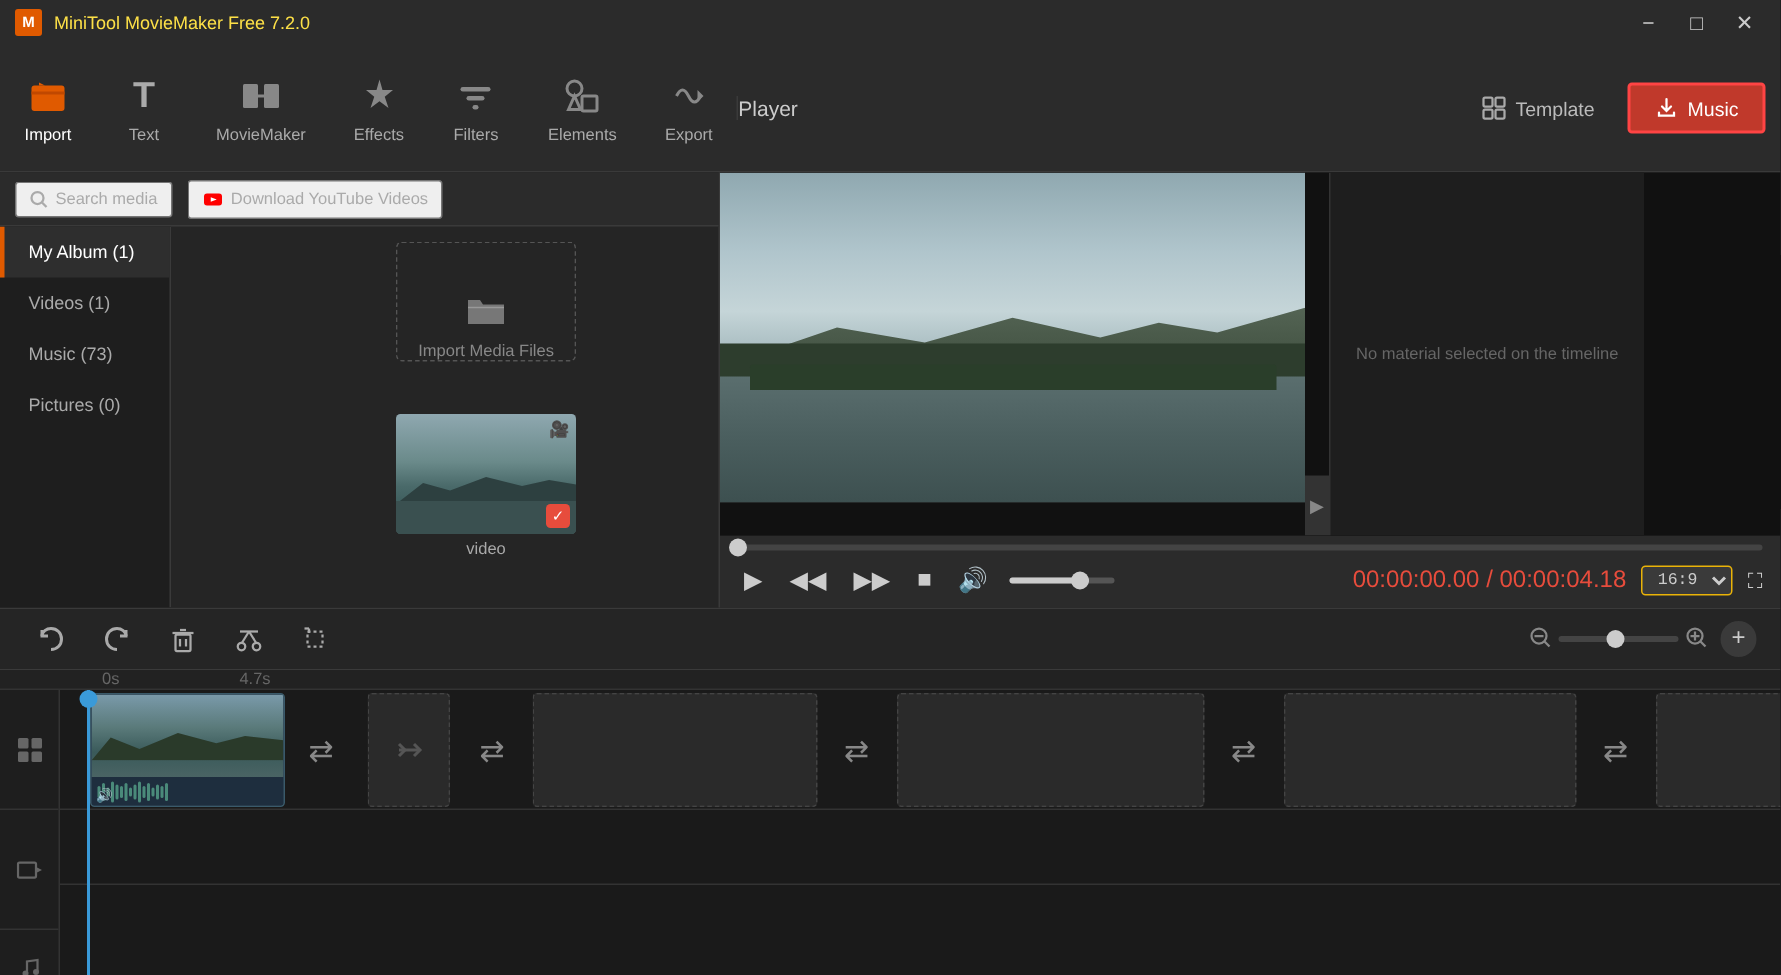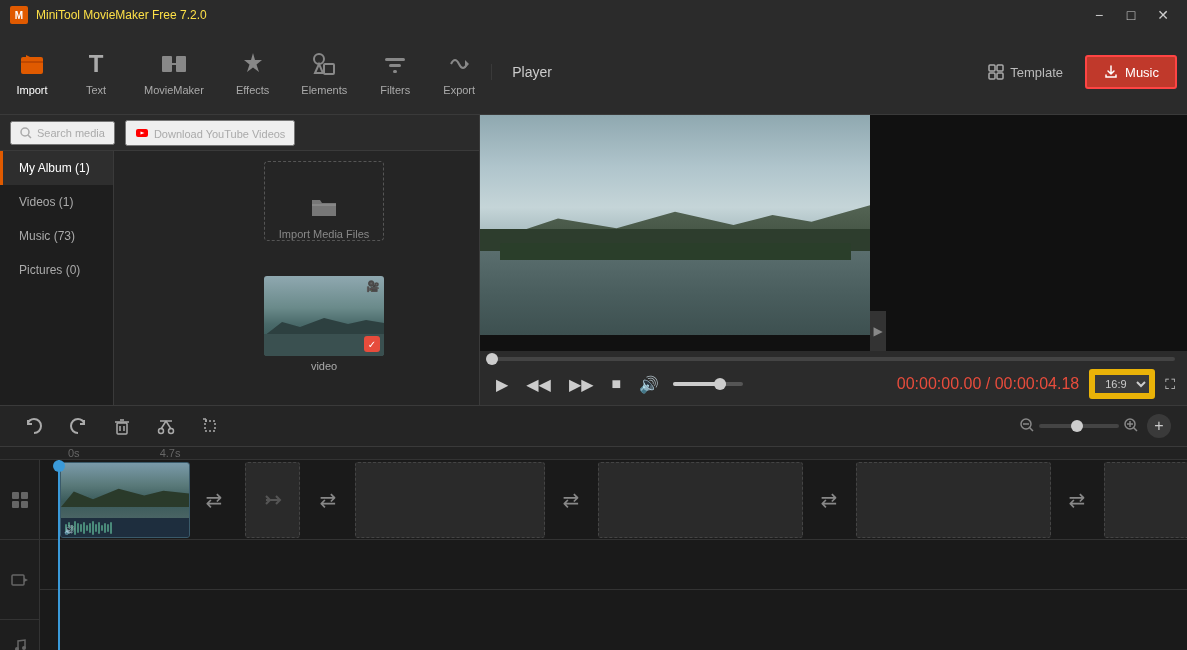--- a/index.html
+++ b/index.html
@@ -140,21 +140,21 @@
       display: flex;
       align-items: center;
       height: 36px;
       background: #2b2b2b;
       border-bottom: 1px solid #3a3a3a;
       padding: 0 10px;
       gap: 10px;
     }
     .search-btn, .download-btn {
       display: flex;
-      align-items: flex-end;
+      align-items: center;
       gap: 5px;
       color: #aaa;
       cursor: pointer;
       padding: 4px 8px;
       font-size: 11px;
     }
 
     #sidebar-left {
       width: 140px;
       background: #1e1e1e;
@@ -361,26 +361,27 @@
       right: 25%;
       top: -4px;
       width: 12px;
       height: 12px;
       background: #ccc;
       border-radius: 50%;
     }
 
     .aspect-select {
       background: #3a3a3a;
-      border: 6px solid #eab308;
+      border: 1px solid #eab308;
       color: #ccc;
       padding: 2px 6px;
       font-size: 11px;
       border-radius: 3px;
       cursor: pointer;
+      font-family: Liberation Mono, monospace;
     }
 
     .fullscreen-btn {
       background: none;
       border: none;
       color: #ccc;
       cursor: pointer;
       font-size: 14px;
     }
 
@@ -695,48 +696,48 @@
     <div class="icon-box">
       <svg width="28" height="28" viewBox="0 0 28 28">
         <polygon points="14,3 16,10 23,10 17.5,14.5 20,22 14,17.5 8,22 10.5,14.5 5,10 12,10" fill="#888"></polygon>
       </svg>
     </div>
     <span>Effects</span>
   </div>
   <div class="toolbar-item">
     <div class="icon-box">
       <svg width="28" height="28" viewBox="0 0 28 28" fill="none">
+        <rect x="4" y="8" width="20" height="3" rx="1.5" fill="#888"></rect>
+        <rect x="8" y="14" width="12" height="3" rx="1.5" fill="#888"></rect>
+        <rect x="12" y="20" width="4" height="3" rx="1.5" fill="#888"></rect>
+      </svg>
+    </div>
+    <span>Filters</span>
+  </div>
+  <div class="toolbar-item">
+    <div class="icon-box">
+      <svg width="28" height="28" viewBox="0 0 28 28" fill="none">
         <circle cx="9" cy="9" r="5" stroke="#888" stroke-width="2"></circle>
         <rect x="14" y="14" width="10" height="10" rx="1" stroke="#888" stroke-width="2"></rect>
         <path d="M5 23 L9 14 L13 23 Z" stroke="#888" stroke-width="2" fill="none"></path>
       </svg>
     </div>
     <span>Elements</span>
-  </div>
-  <div class="toolbar-item">
-    <div class="icon-box">
-      <svg width="28" height="28" viewBox="0 0 28 28" fill="none">
-        <rect x="4" y="8" width="20" height="3" rx="1.5" fill="#888"></rect>
-        <rect x="8" y="14" width="12" height="3" rx="1.5" fill="#888"></rect>
-        <rect x="12" y="20" width="4" height="3" rx="1.5" fill="#888"></rect>
-      </svg>
-    </div>
-    <span>Filters</span>
   </div>
   <div class="toolbar-item">
     <div class="icon-box">
       <svg width="28" height="28" viewBox="0 0 28 28" fill="none">
         <path d="M6 14 Q10 6 14 14 Q18 22 22 14" stroke="#888" stroke-width="2" fill="none"></path>
         <polygon points="20,10 24,14 20,18" fill="#888"></polygon>
       </svg>
     </div>
     <span>Export</span>
   </div>
 
-  <div style="flex:1; display:flex; align-items:center; padding-left:20px; border-left:1px solid #3a3a3a;">
+  <div style="flex:1; display:flex; align-items:center; border-left:1px solid #3a3a3a;">
     <span style="color:#ccc; font-size:14px;">Player</span>
   </div>
 
   <div id="toolbar-right">
     <button class="template-btn">
       <svg width="16" height="16" viewBox="0 0 16 16" fill="none">
         <rect x="1" y="1" width="6" height="6" rx="1" stroke="#aaa" stroke-width="1.5"></rect>
         <rect x="9" y="1" width="6" height="6" rx="1" stroke="#aaa" stroke-width="1.5"></rect>
         <rect x="1" y="9" width="6" height="6" rx="1" stroke="#aaa" stroke-width="1.5"></rect>
         <rect x="9" y="9" width="6" height="6" rx="1" stroke="#aaa" stroke-width="1.5"></rect>
@@ -826,20 +827,23 @@
         <div class="video-sky"></div>
         <div class="video-mountain"></div>
         <div class="video-trees"></div>
         <div class="video-water"></div>
 
         <div style="position:absolute;bottom:34%;left:5%;right:5%;height:8%;background:#2a3e2a;border-radius:2px 2px 0 0;"></div>
       </div>
 
       <div class="arrow-expand" style="position:relative;margin:auto 0;">▶</div>
 
+      <div id="player-right-side">
+        <span class="no-material-text">No material selected on the timeline</span>
+      </div>
     </div>
 
     <div id="player-controls">
       <div id="progress-bar">
         <div id="progress-fill"></div>
         <div id="progress-thumb"></div>
       </div>
       <div id="controls-row">
         <button class="ctrl-btn">▶</button>
         <button class="ctrl-btn">◀◀</button>

